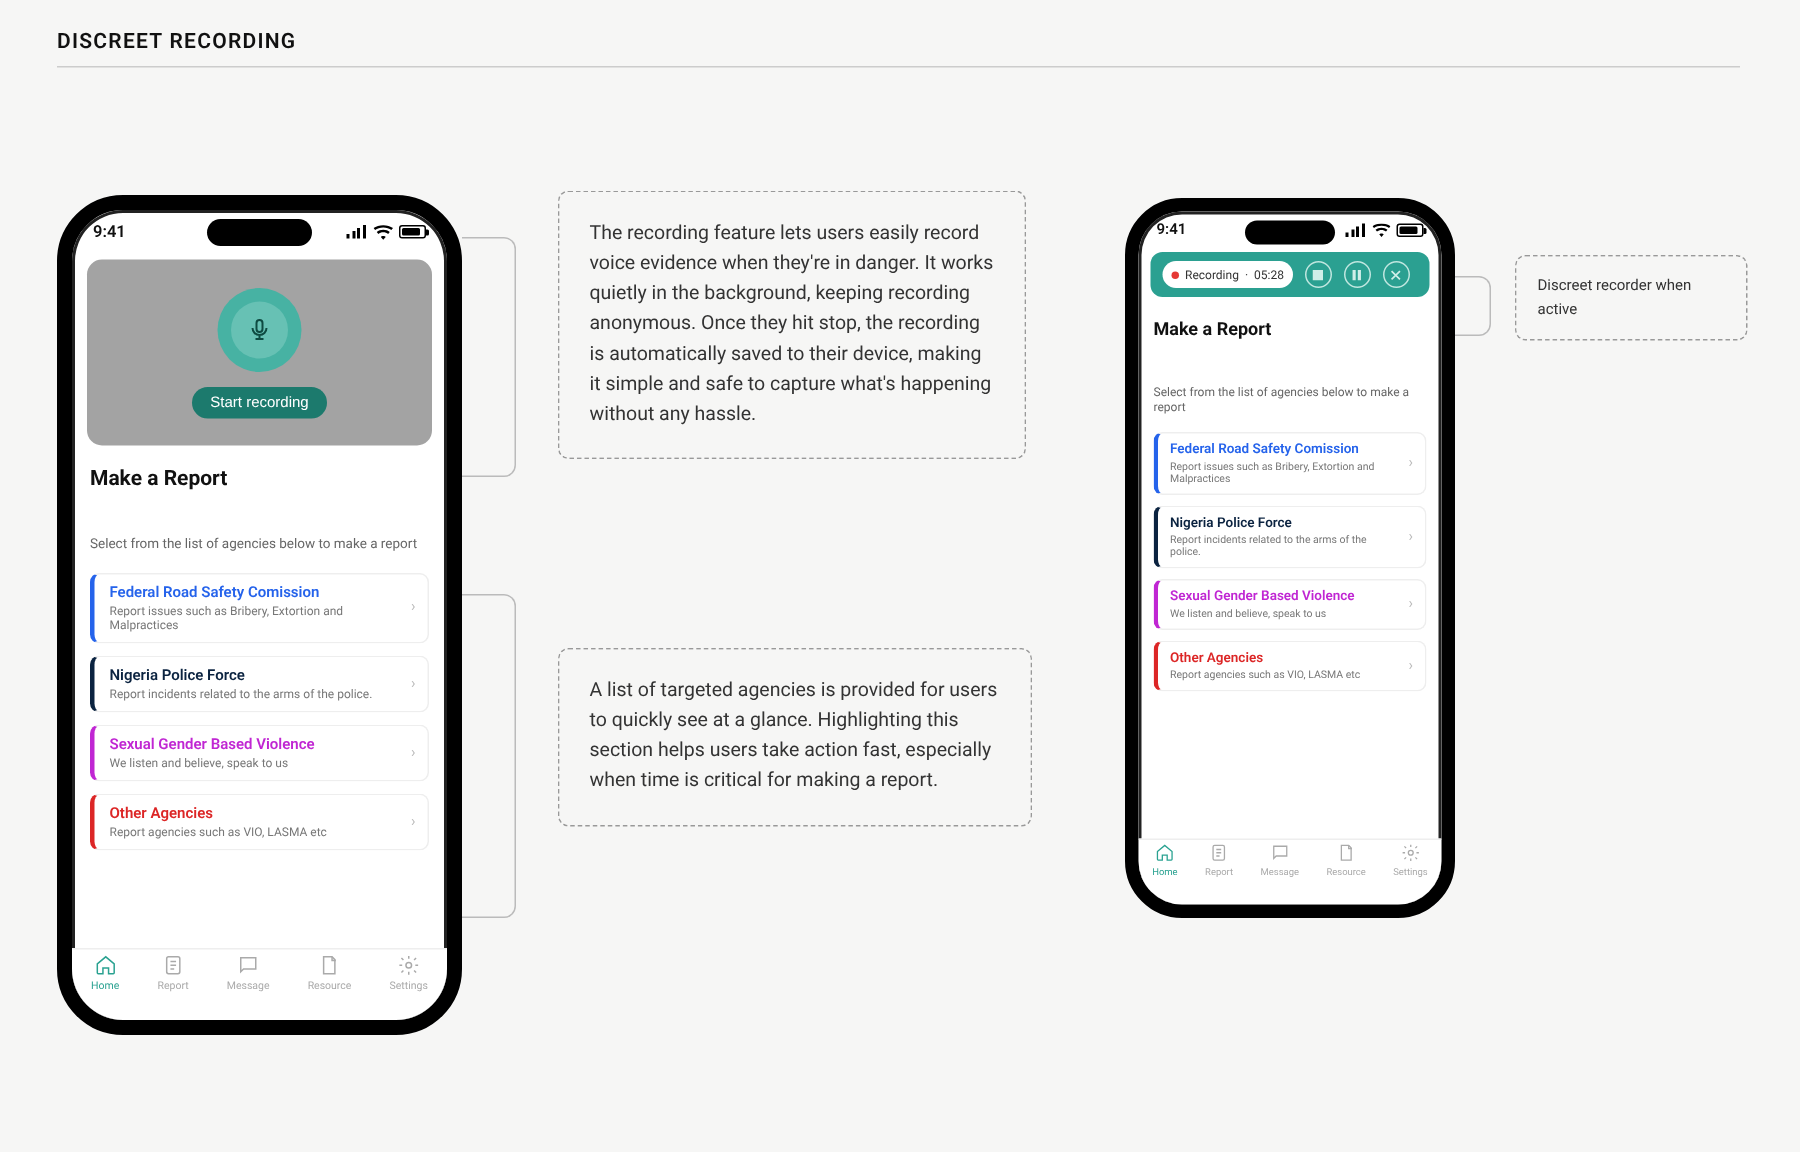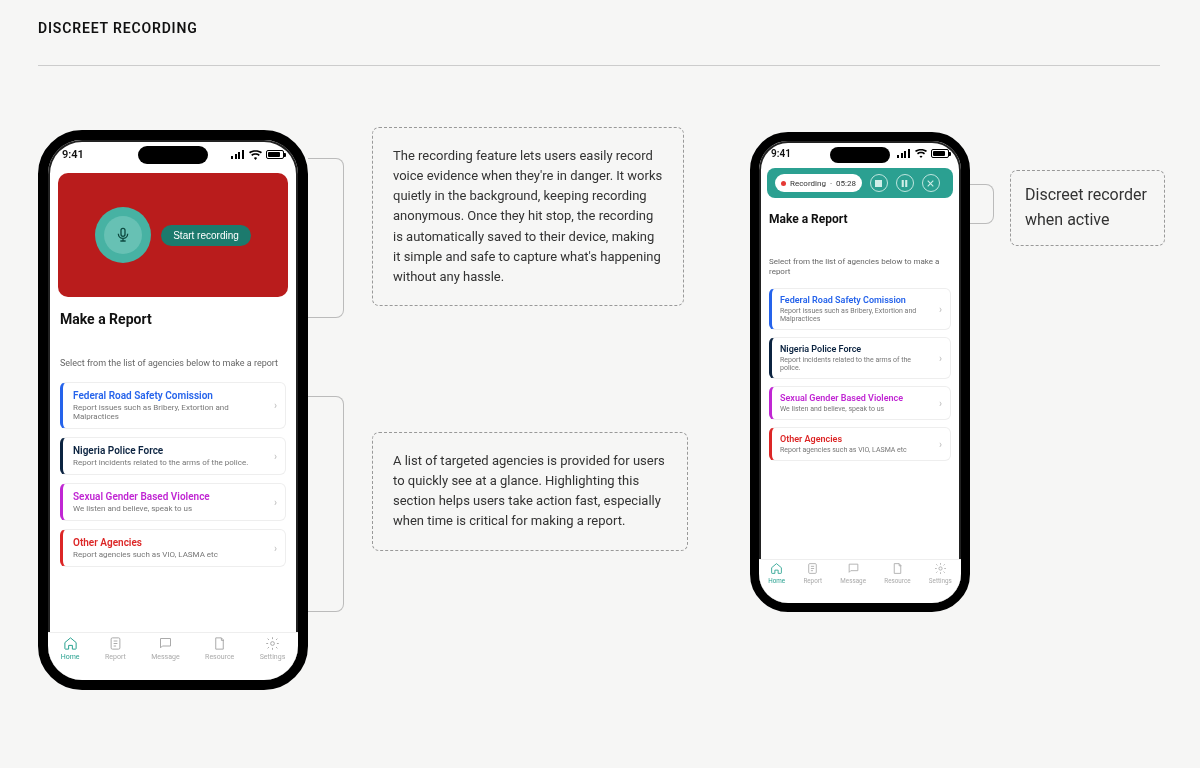--- a/index.html
+++ b/index.html
@@ -10,21 +10,21 @@
     width: 1200px;
     height: 768px;
     position: relative;
     overflow: hidden;
   }
 
   .section-header {
     position: absolute;
     left: 38px; right: 40px; top: 20px;
     border-bottom: 1px solid #ccc;
-    padding-bottom: 29px;
+    padding-bottom: 8px;
   }
   .section-header h1 {
     font-size: 14px;
     font-weight: 600;
     letter-spacing: .06em;
   }
 
   
   .phone {
     position: absolute;
@@ -60,24 +60,24 @@
     padding: 8px 14px 4px;
     font-size: 11px; font-weight: 600;
     position: relative; z-index: 40;
   }
   .phone.small .statusbar { font-size: 10px; padding: 7px 12px 3px; }
   .status-icons { display: flex; gap: 4px; align-items: center; }
 
   
   .rec-card {
     margin: 8px 10px;
-    background: #b91c1c;
+    background: #a3a3a3;
     border-radius: 10px;
     height: 124px;
-    display: flex; align-items: center; justify-content: center;
+    display: flex; flex-direction: column; align-items: center; justify-content: center;
     gap: 10px;
   }
   .mic-outer {
     width: 56px; height: 56px; border-radius: 50%;
     background: #47b2a3;
     display: flex; align-items: center; justify-content: center;
   }
   .mic-inner {
     width: 38px; height: 38px; border-radius: 50%;
     background: #67c1b4;
@@ -164,21 +164,21 @@
     border: 1px dashed #999;
     border-radius: 7px;
     background: transparent;
     padding: 18px 20px;
     font-size: 13px;
     line-height: 1.55;
     color: #333;
   }
   .callout.c1 { left: 372px; top: 127px; width: 312px; }
   .callout.c2 { left: 372px; top: 432px; width: 316px; }
-  .callout-small { left: 1010px; top: 170px; width: 155px; padding: 12px 14px; font-size: 16px; }
+  .callout-small { left: 1010px; top: 170px; width: 155px; padding: 12px 14px; font-size: 10px; }
 
   .bracket {
     position: absolute;
     border: 1px solid #bbb;
     border-left: none;
     border-radius: 0 8px 8px 0;
   }
   .bracket.b1 { left: 308px; top: 158px; width: 36px; height: 160px; }
   .bracket.b2 { left: 308px; top: 396px; width: 36px; height: 216px; }
   .bracket.b3 { left: 970px; top: 184px; width: 24px; height: 40px; }

